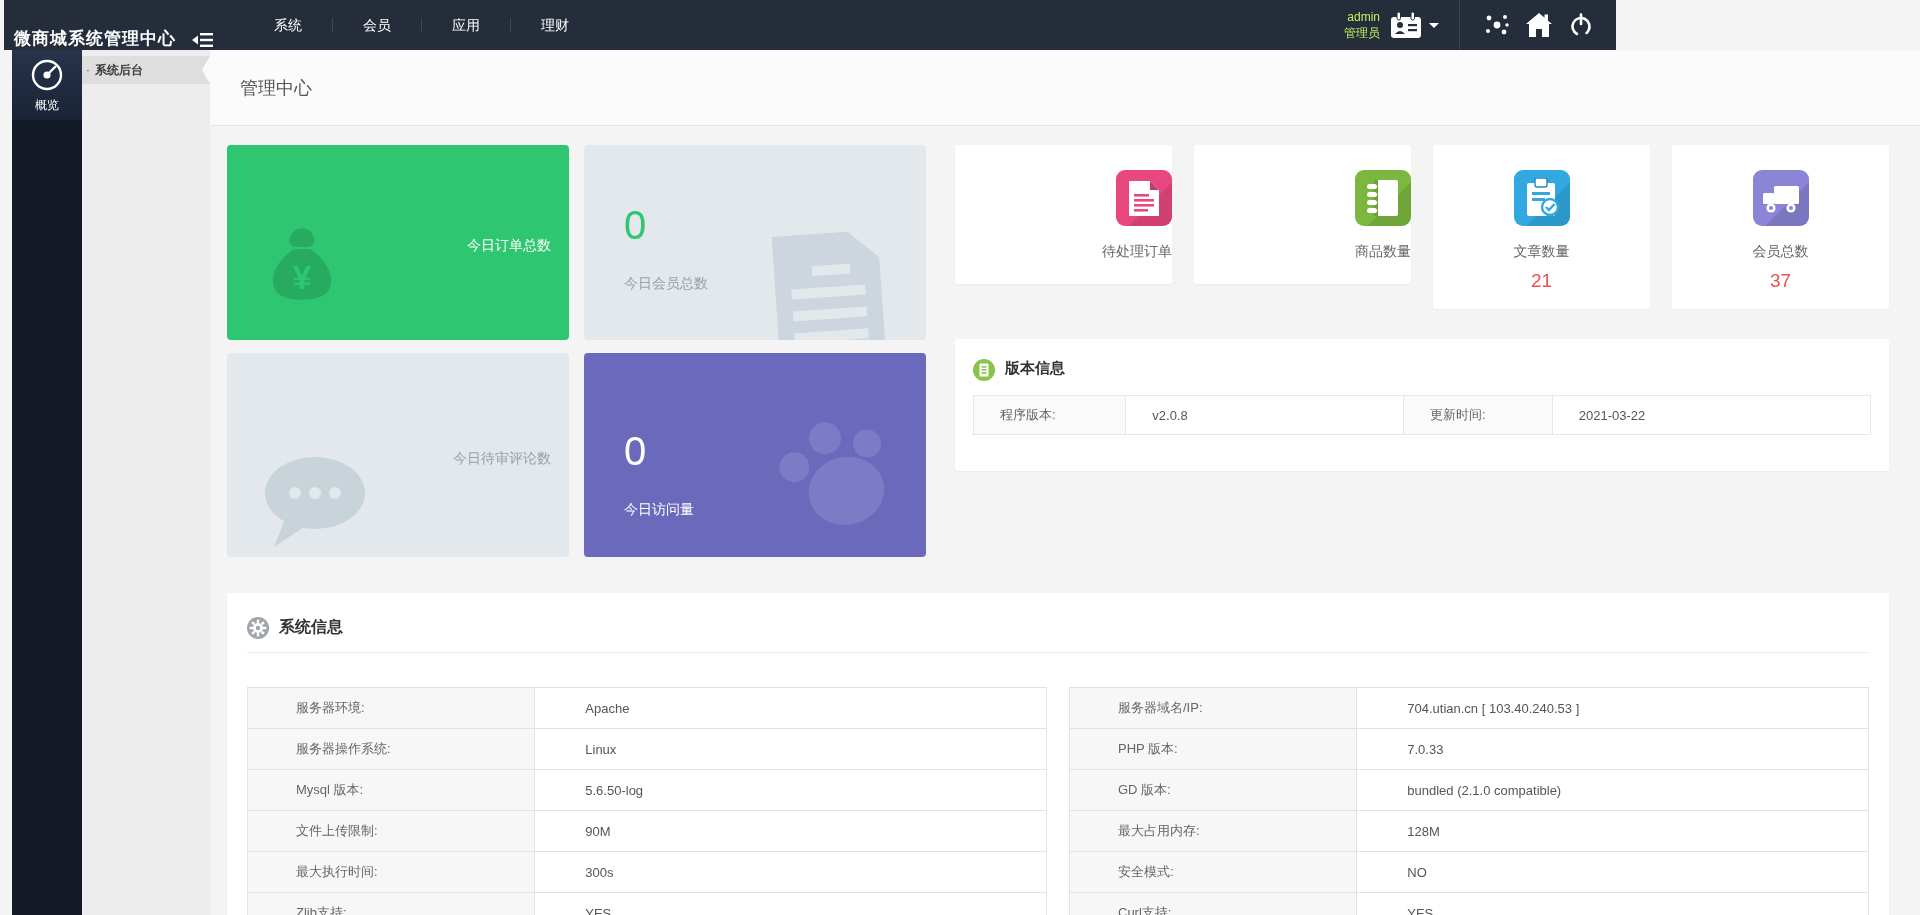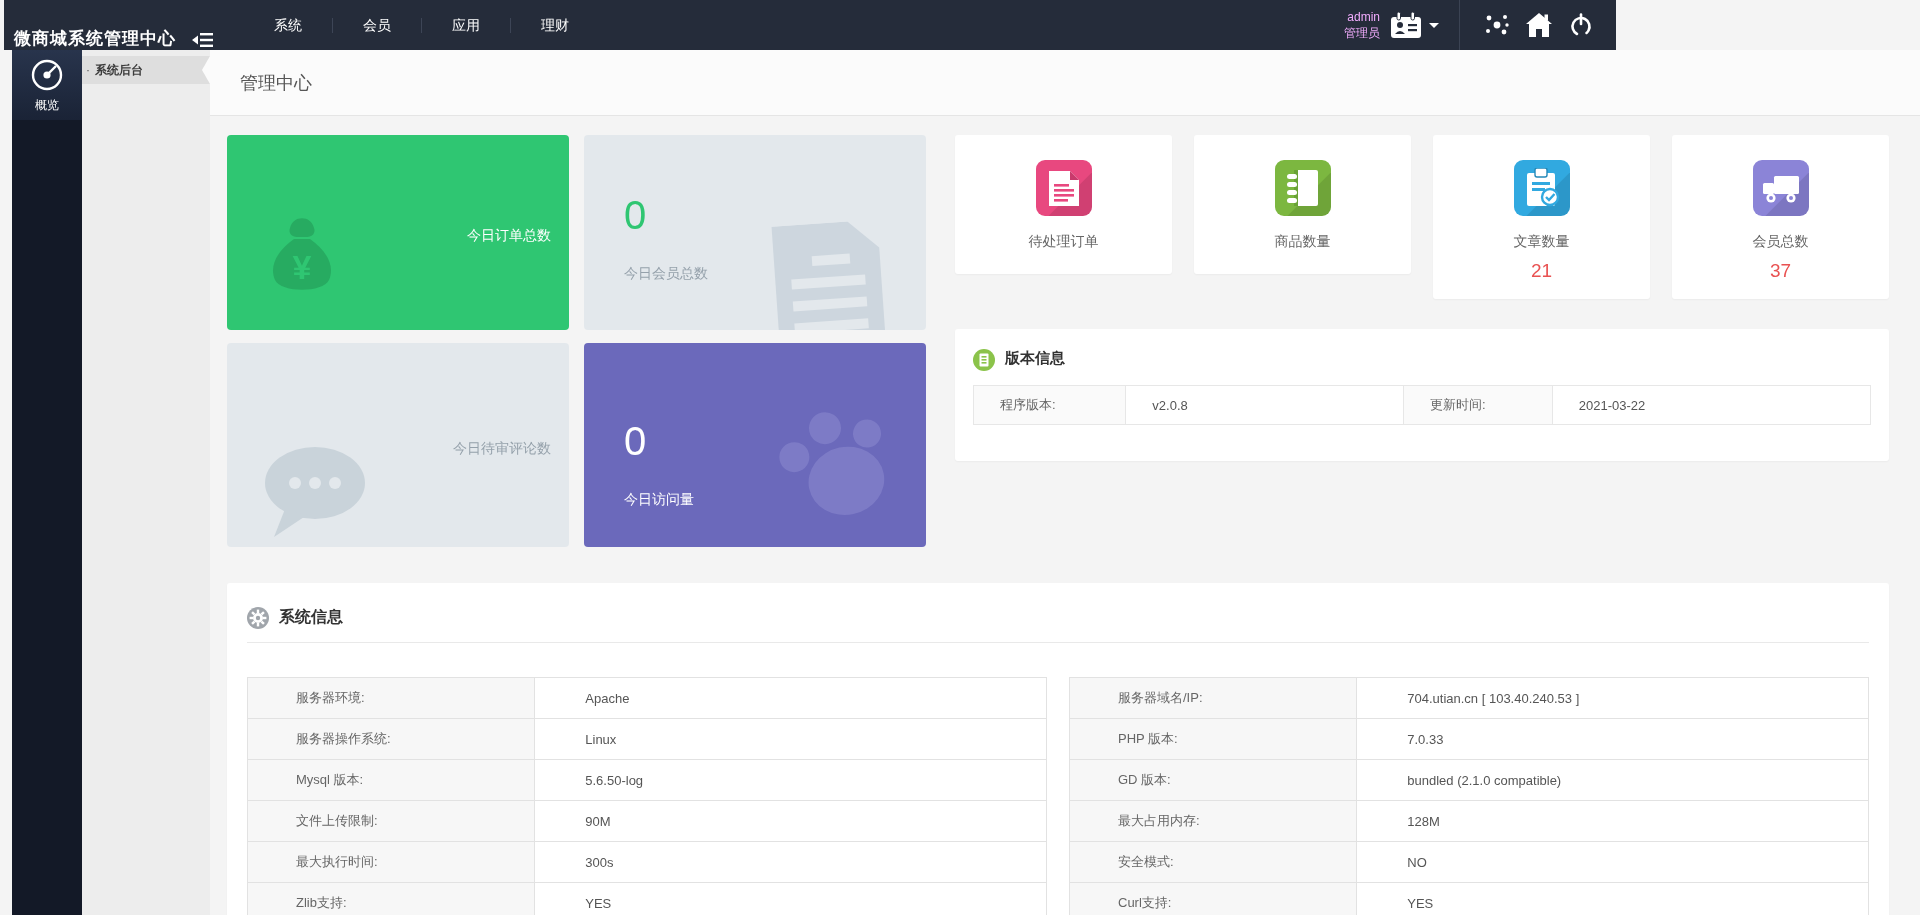--- a/index.html
+++ b/index.html
@@ -8,21 +8,21 @@
 
   
   .navbar { position:fixed; top:0; left:4px; width:1612px; height:50px; background:#252c3a;
     display:flex; align-items:flex-end; z-index:30; }
   .logo { width:172px; margin-left:10px; color:#fff; font-size:17px; font-weight:bold; letter-spacing:1px; white-space:nowrap; }
   .menufold { width:24px; height:20px; margin-left:6px; cursor:pointer; display:flex; align-items:center; }
   .topnav { display:flex; align-items:center; margin-left:28px; height:50px; }
   .topnav .item { color:#fff; font-size:14px; padding:0 30px; height:50px; line-height:50px; cursor:pointer; }
   .topnav .sep { width:1px; height:15px; background:#3d4556; }
   .nav-right { margin-left:auto; display:flex; align-items:center; padding-right:14px; }
-  .userbox { text-align:right; color:#f0abfc; font-size:12px; line-height:1.35; margin-right:10px; }
+  .userbox { text-align:right; color:#bef264; font-size:12px; line-height:1.35; margin-right:10px; }
   .idcard { margin-right:7px; display:flex; align-items:center; cursor:pointer; }
   .caret { width:0; height:0; border-left:5px solid transparent; border-right:5px solid transparent;
     border-top:5px solid #fff; margin-right:4px; }
   .vdiv { width:1px; height:50px; background:#3b4353; margin:0 16px; }
   .nicon { width:42px; height:50px; display:flex; align-items:center; justify-content:center; cursor:pointer; }
 
   
   .icon-side { position:fixed; left:12px; top:50px; bottom:0; width:70px; background:#131927; z-index:20; }
   .side-item { width:70px; height:70px; display:flex; flex-direction:column; align-items:center; justify-content:center;
     cursor:pointer; }
@@ -32,21 +32,21 @@
   .crumb { position:relative; margin-top:6px; height:28px; background:#dedede; display:flex; align-items:center;
     font-size:12px; color:#3c3c3c; cursor:pointer; }
   .crumb .tip { position:absolute; left:-8px; top:0; width:0; height:0;
     border-top:14px solid transparent; border-bottom:14px solid transparent; border-right:8px solid #dedede; }
   .crumb .notch { position:absolute; right:0; top:0; width:0; height:0;
     border-top:14px solid transparent; border-bottom:14px solid transparent; border-right:8px solid #fbfbfb; }
   .crumb .dot { margin-left:16px; margin-right:5px; color:#555; }
 
   
   .content { margin-left:210px; padding-top:50px; }
-  .page-header { height:66px; background:#fbfbfb; border-bottom:1px solid #e5e5e5; display:flex; align-items:center; }
+  .page-header { height:76px; background:#fbfbfb; border-bottom:1px solid #e5e5e5; display:flex; align-items:center; }
   .page-header h1 { font-size:18px; font-weight:normal; color:#565656; padding-left:30px; }
   .body-pad { padding:19px 31px 0 17px; }
   .top-row { display:flex; align-items:flex-start; }
 
   
   .stats-grid { display:grid; grid-template-columns:342px 342px; grid-template-rows:195px 204px; gap:13px 15px; }
   .scard { position:relative; border-radius:4px; overflow:hidden; cursor:pointer; }
   .scard.green { background:#2fc672; }
   .scard.gray { background:#e3e8ec; }
   .scard.purple { background:#6b69bb; }
@@ -62,21 +62,21 @@
   .bag-ic { position:absolute; left:36px; top:76px; }
   .doc-ic { position:absolute; right:38px; top:88px; transform:rotate(-4deg); }
   .bub-ic { position:absolute; left:34px; bottom:4px; }
   .paw-ic { position:absolute; right:26px; top:52px; transform:rotate(-12deg); }
 
   
   .right-col { margin-left:29px; flex:1; }
   .quick-row { display:flex; gap:22px; align-items:flex-start; }
   .qcard { width:217px; background:#fff; border-radius:3px; box-shadow:0 1px 2px rgba(0,0,0,0.04);
     display:flex; flex-direction:column; align-items:center; cursor:pointer; }
-  .qcard.short { height:139px; }
+  .qcard.short { height:139px;align-items:flex-end; }
   .qcard.tall { height:164px; }
   .qicon { position:relative; width:56px; height:56px; border-radius:9px; margin-top:25px; overflow:hidden;
     display:flex; align-items:center; justify-content:center; }
   .qicon::after { content:""; position:absolute; width:90px; height:90px; background:rgba(0,0,0,0.10);
     transform:rotate(45deg); top:22px; left:20px; }
   .qicon.pink { background:#e8487f; }
   .qicon.lime { background:#7cb740; }
   .qicon.blue { background:#31a9e0; }
   .qicon.viol { background:#8b84d7; }
   .qlabel { margin-top:17px; font-size:14px; color:#666; }

